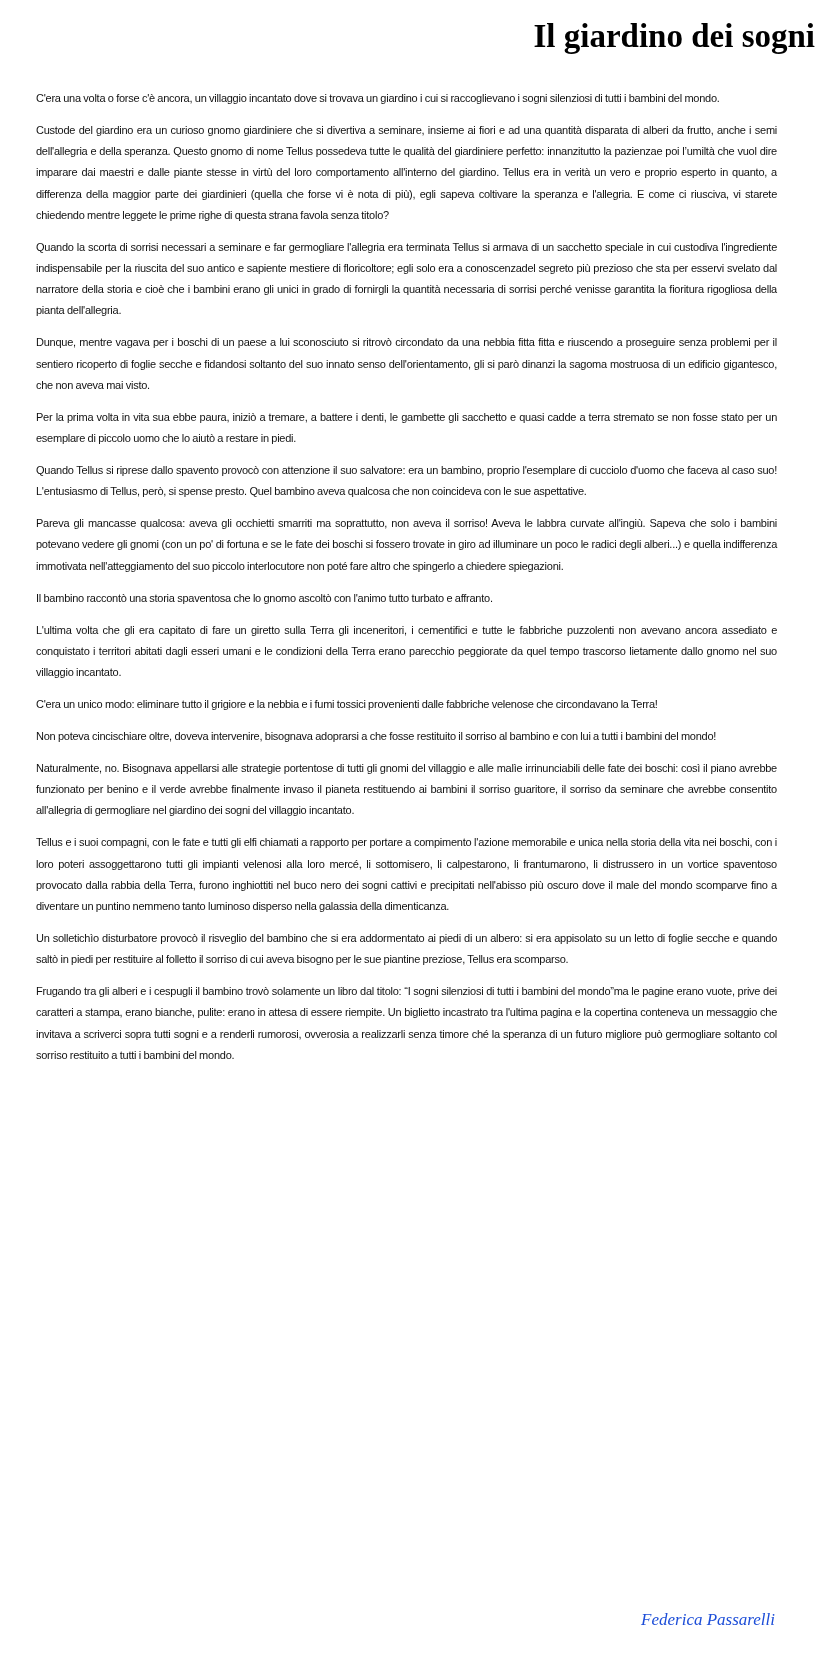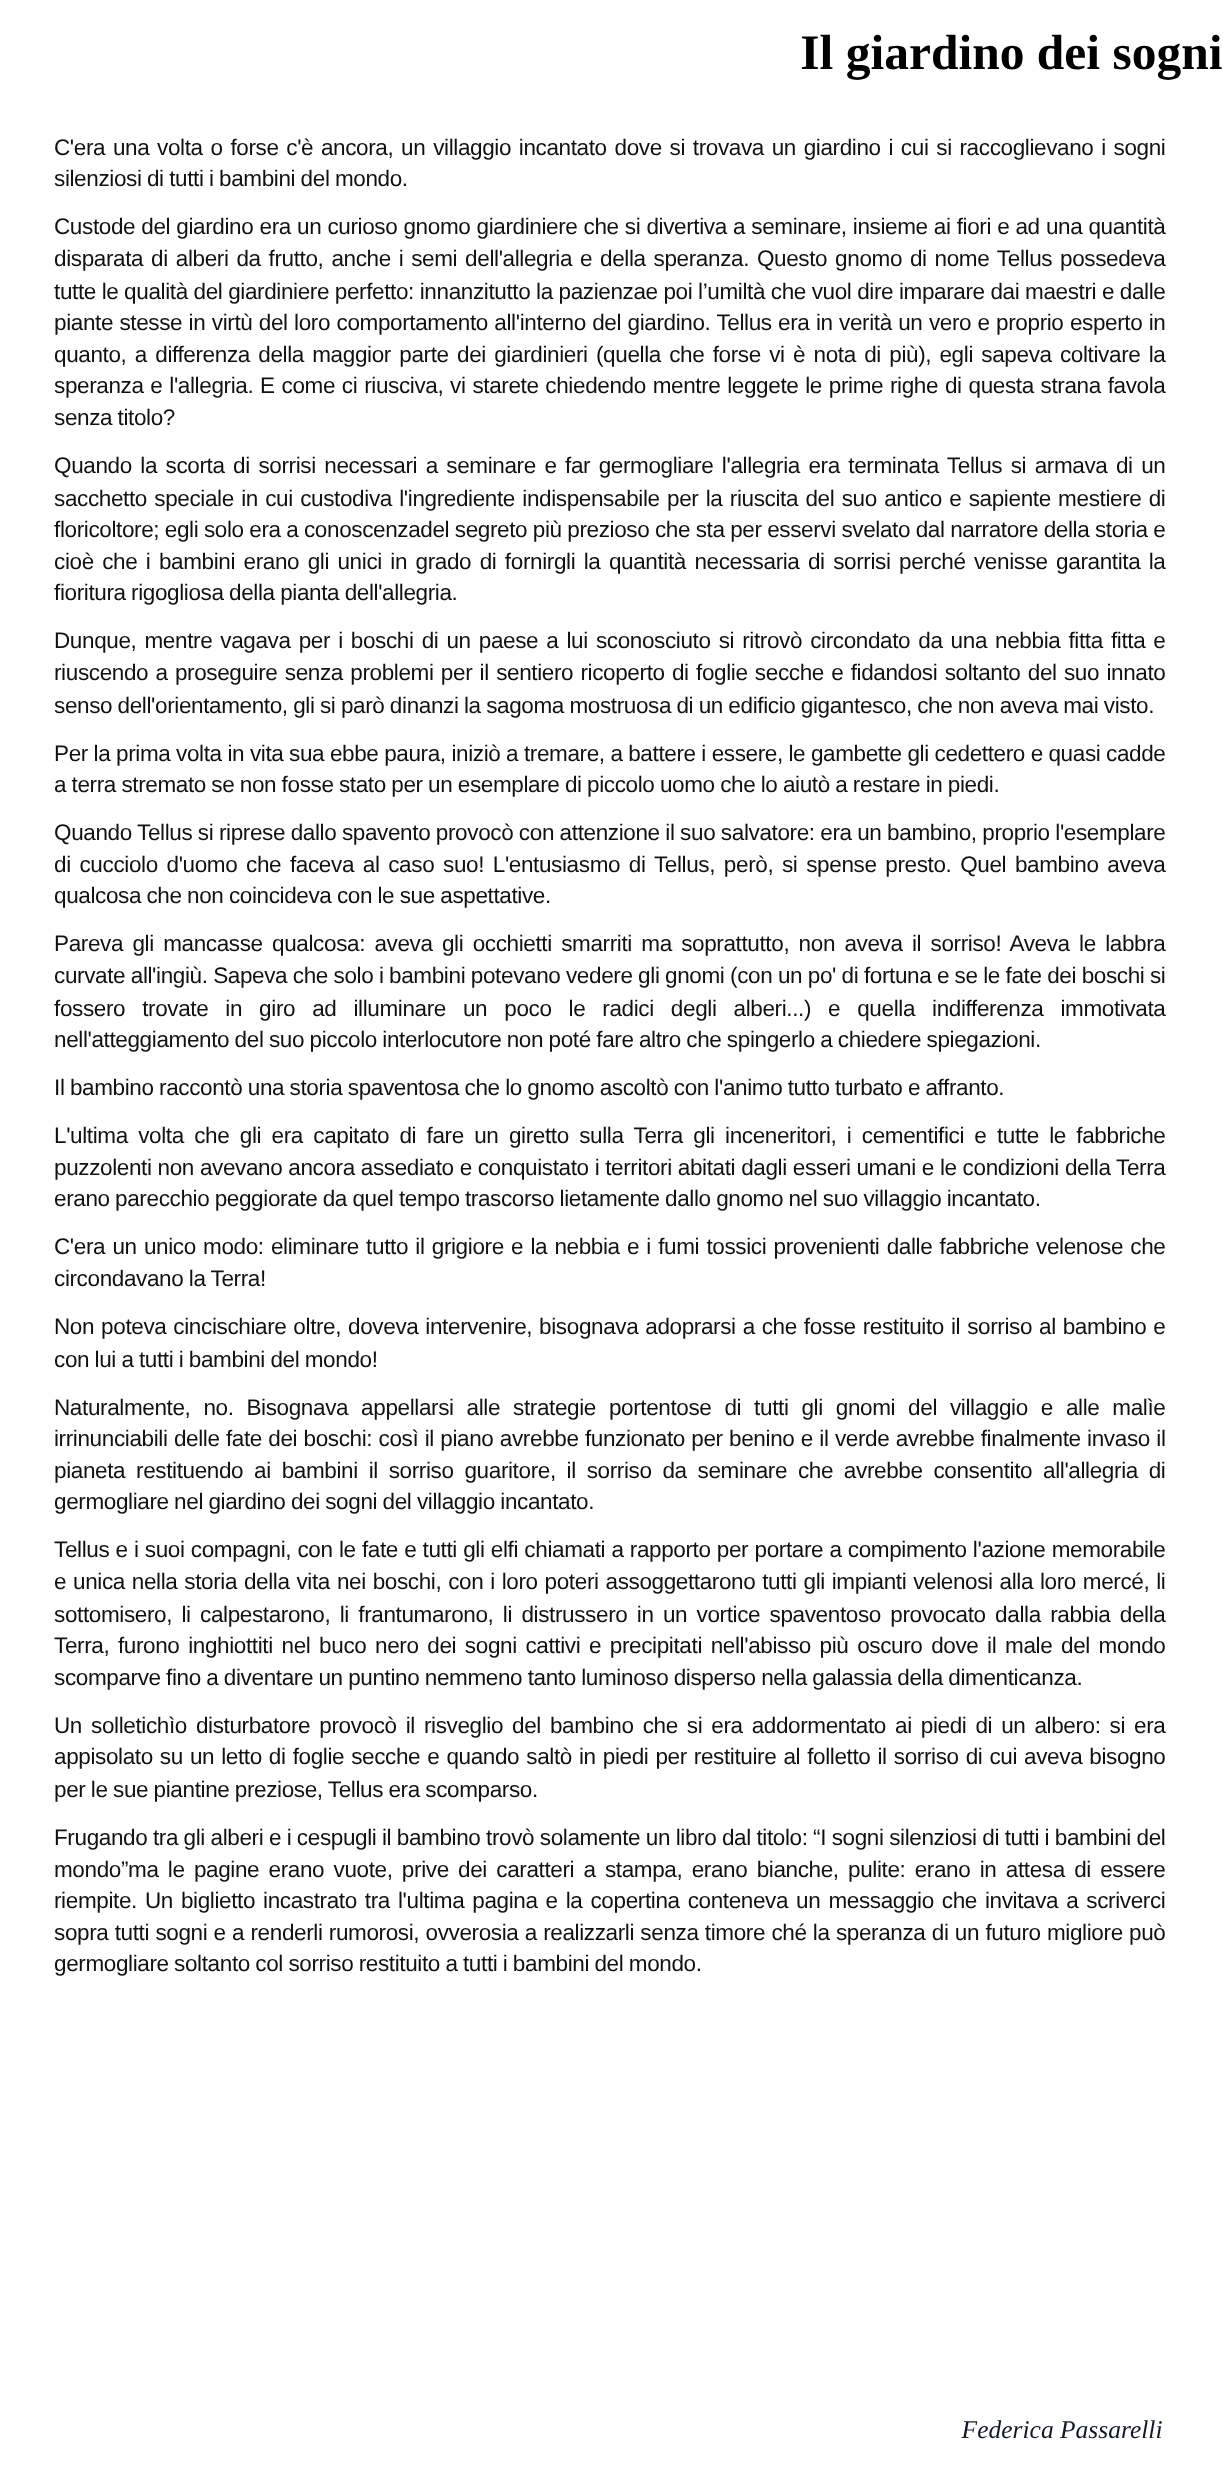--- a/index.html
+++ b/index.html
@@ -34,21 +34,21 @@
       margin: 0;
       color: #000000;
       letter-spacing: 0px;
     }
     .body {
       position: absolute;
       top: 88px;
       left: 36px;
       width: 741px;
       font-family: "Liberation Sans", "DejaVu Sans", sans-serif;
-      font-size: 15px;
+      font-size: 11px;
       line-height: 21.2px;
       letter-spacing: -0.25px;
       word-spacing: -0.3px;
       color: #111111;
     }
     .body p {
       margin: 0 0 10.8px 0;
       text-align: justify;
       text-justify: inter-word;
     }
@@ -56,36 +56,36 @@
       margin-top: 4px;
     }
     .signature {
       position: absolute;
       top: 1609px;
       right: 40px;
       font-family: "Liberation Serif", "DejaVu Serif", serif;
       font-style: italic;
       font-size: 17px;
       line-height: 22px;
-      color: #0f172a;
+      color: #1d4ed8;
       margin: 0;
     }
   </style>
 </head>
 <body>
 
 <div class="page">
   <h1 class="title">Il giardino dei sogni</h1>
 
   <div class="body">
     <p>C'era una volta o forse c'è ancora, un villaggio incantato dove si trovava un giardino i cui si raccoglievano i sogni silenziosi di tutti i bambini del mondo.</p>
     <p>Custode del giardino era un curioso gnomo giardiniere che si divertiva a seminare, insieme ai fiori e ad una quantità disparata di alberi da frutto, anche i semi dell'allegria e della speranza. Questo gnomo di nome Tellus possedeva tutte le qualità del giardiniere perfetto: innanzitutto la pazienzae poi l’umiltà che vuol dire imparare dai maestri e dalle piante stesse in virtù del loro comportamento all'interno del giardino. Tellus era in verità un vero e proprio esperto in quanto, a differenza della maggior parte dei giardinieri (quella che forse vi è nota di più), egli sapeva coltivare la speranza e l'allegria. E come ci riusciva, vi starete chiedendo mentre leggete le prime righe di questa strana favola senza titolo?</p>
     <p>Quando la scorta di sorrisi necessari a seminare e far germogliare l'allegria era terminata Tellus si armava di un sacchetto speciale in cui custodiva l'ingrediente indispensabile per la riuscita del suo antico e sapiente mestiere di floricoltore; egli solo era a conoscenzadel segreto più prezioso che sta per esservi svelato dal narratore della storia e cioè che i bambini erano gli unici in grado di fornirgli la quantità necessaria di sorrisi perché venisse garantita la fioritura rigogliosa della pianta dell'allegria.</p>
     <p>Dunque, mentre vagava per i boschi di un paese a lui sconosciuto si ritrovò circondato da una nebbia fitta fitta e riuscendo a proseguire senza problemi per il sentiero ricoperto di foglie secche e fidandosi soltanto del suo innato senso dell'orientamento, gli si parò dinanzi la sagoma mostruosa di un edificio gigantesco, che non aveva mai visto.</p>
-    <p>Per la prima volta in vita sua ebbe paura, iniziò a tremare, a battere i essere, le gambette gli cedettero e quasi cadde a terra stremato se non fosse stato per un esemplare di piccolo uomo che lo aiutò a restare in piedi.</p>
+    <p>Per la prima volta in vita sua ebbe paura, iniziò a tremare, a battere i denti, le gambette gli sacchetto e quasi cadde a terra stremato se non fosse stato per un esemplare di piccolo uomo che lo aiutò a restare in piedi.</p>
     <p>Quando Tellus si riprese dallo spavento provocò con attenzione il suo salvatore: era un bambino, proprio l'esemplare di cucciolo d'uomo che faceva al caso suo! L'entusiasmo di Tellus, però, si spense presto. Quel bambino aveva qualcosa che non coincideva con le sue aspettative.</p>
     <p>Pareva gli mancasse qualcosa: aveva gli occhietti smarriti ma soprattutto, non aveva il sorriso! Aveva le labbra curvate all'ingiù. Sapeva che solo i bambini potevano vedere gli gnomi (con un po' di fortuna e se le fate dei boschi si fossero trovate in giro ad illuminare un poco le radici degli alberi...) e quella indifferenza immotivata nell'atteggiamento del suo  piccolo interlocutore non poté fare altro che spingerlo a chiedere spiegazioni.</p>
     <p>Il bambino raccontò una storia spaventosa che lo gnomo ascoltò con l'animo tutto turbato e affranto.</p>
     <p>L'ultima volta che gli era capitato di fare un giretto sulla Terra gli inceneritori, i cementifici e tutte le fabbriche puzzolenti non avevano ancora assediato e conquistato i territori abitati dagli esseri umani e le condizioni della Terra erano parecchio peggiorate da quel tempo trascorso lietamente dallo gnomo nel suo villaggio incantato.</p>
     <p>C'era un unico modo: eliminare tutto il grigiore e la nebbia e i fumi tossici provenienti dalle fabbriche velenose che circondavano la Terra!</p>
     <p>Non poteva cincischiare oltre, doveva intervenire, bisognava adoprarsi a che fosse restituito il sorriso al bambino e con lui a tutti i bambini del mondo!</p>
     <p>Naturalmente, no. Bisognava appellarsi alle strategie portentose di tutti gli gnomi del villaggio e alle malìe irrinunciabili delle fate dei boschi: così  il piano avrebbe funzionato per benino e il verde avrebbe finalmente invaso il pianeta restituendo ai bambini il sorriso guaritore, il sorriso da seminare che avrebbe consentito all'allegria di germogliare nel giardino dei sogni del villaggio incantato.</p>
     <p>Tellus e i suoi compagni, con le fate e tutti gli elfi chiamati a rapporto per portare a compimento l'azione memorabile e unica nella storia della vita nei boschi, con i loro poteri  assoggettarono tutti gli impianti velenosi alla loro mercé, li sottomisero, li calpestarono, li frantumarono, li distrussero in un vortice spaventoso provocato dalla rabbia della Terra, furono inghiottiti nel buco nero dei sogni cattivi e precipitati nell'abisso più oscuro dove il male del mondo scomparve fino a diventare un puntino nemmeno tanto luminoso disperso nella galassia della dimenticanza.</p>
     <p>Un solletichìo disturbatore provocò il risveglio del bambino che si era addormentato ai piedi di un albero: si era appisolato su un letto di foglie secche e quando saltò in piedi per restituire al folletto il sorriso di cui aveva bisogno per le sue piantine preziose, Tellus era scomparso.</p>
     <p>Frugando tra gli alberi e i cespugli il bambino trovò solamente un libro dal titolo: “I sogni silenziosi di tutti i bambini del mondo”ma le pagine erano vuote, prive dei caratteri a stampa, erano bianche, pulite: erano in attesa di essere riempite. Un biglietto incastrato tra l'ultima pagina e la copertina conteneva un messaggio che invitava a scriverci sopra tutti sogni e a renderli rumorosi, ovverosia a realizzarli senza timore ché la speranza di un futuro migliore può germogliare soltanto col sorriso restituito a tutti i bambini del mondo.</p>

